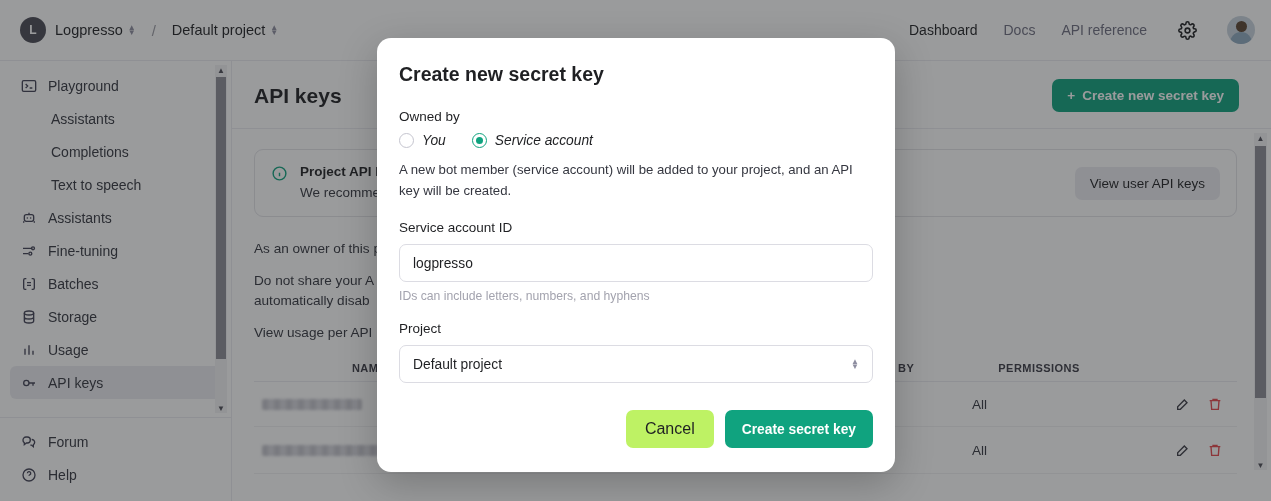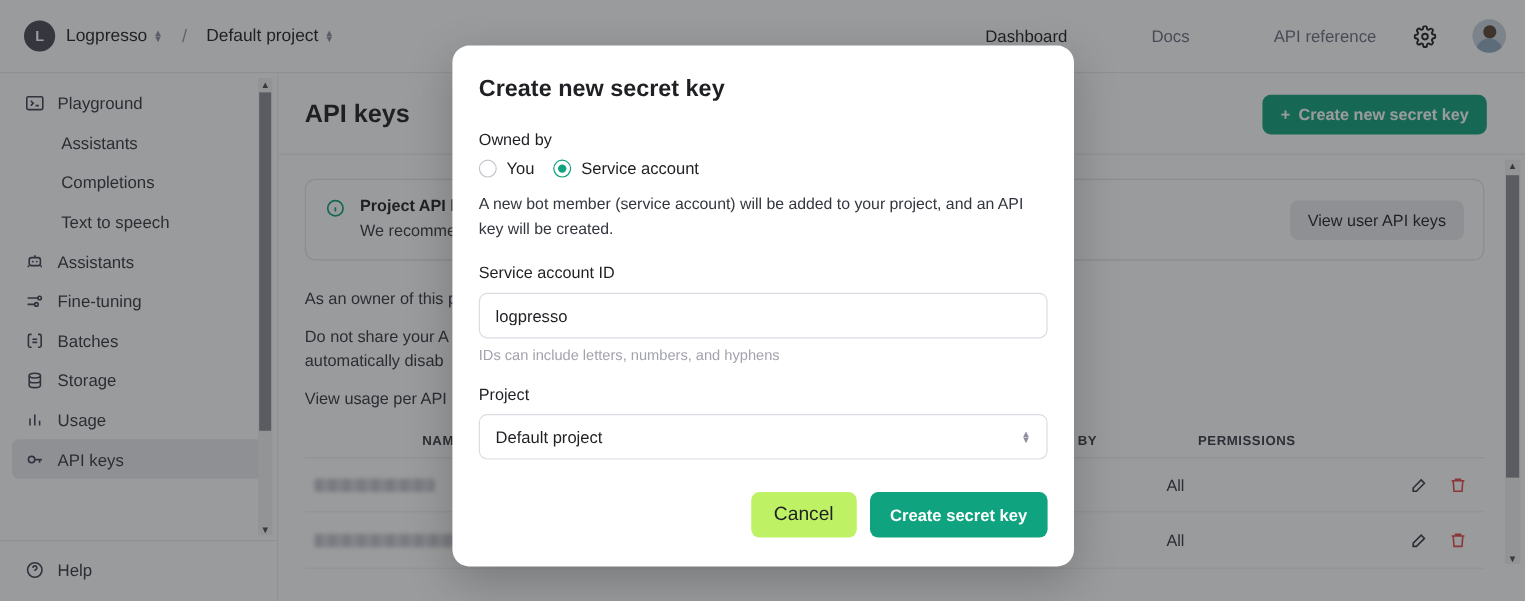--- a/index.html
+++ b/index.html
@@ -29,21 +29,21 @@
     font-size: 12px; font-weight: 600;
   }
   .crumb {
     display: flex; align-items: center; gap: 5px;
     font-size: 14.5px; color: #1f2023; font-weight: 400;
     cursor: pointer;
   }
   .crumb-sep { color: #9b9ba4; margin: 0 7px; font-size: 15px; }
   .chev-ud { display: inline-flex; flex-direction: column; line-height: 5px; color: #8e8ea0; font-size: 8px; }
   .topnav { margin-left: auto; display: flex; align-items: center; gap: 26px; }
-  .topnav a { font-size: 14px; text-decoration: none; color: #6e6e80; margin-left: 44px; }
+  .topnav a { font-size: 14px; text-decoration: none; color: #6e6e80; }
   .topnav a.active { color: #1f2023; font-weight: 500; }
   .gear-btn { width: 28px; height: 28px; display: flex; align-items: center; justify-content: center; cursor: pointer; }
   .avatar-btn {
     width: 28px; height: 28px; border-radius: 50%; overflow: hidden;
     background: #c9d4de; cursor: pointer; position: relative;
   }
   .avatar-btn .head { position:absolute; width:11px; height:11px; border-radius:50%; background:#5a4432; left:8.5px; top:5px; }
   .avatar-btn .body { position:absolute; width:22px; height:12px; border-radius:11px 11px 0 0; background:#8fa9bf; left:3px; bottom:0; }
 
   
@@ -126,21 +126,21 @@
   .scrim { position: absolute; inset: 0; background: rgba(32,33,36,0.45); z-index: 5; }
   .modal {
     position: absolute; z-index: 6;
     left: 377px; top: 38px; width: 518px;
     background: #fff; border-radius: 14px;
     box-shadow: 0 12px 38px rgba(0,0,0,0.22);
     padding: 25px 22px 24px;
   }
   .modal-title { font-size: 19.5px; font-weight: 700; color: #1f2023; margin-bottom: 23px; }
   .field-label { font-size: 13.5px; color: #1f2023; margin-bottom: 9px; }
-  .radios { display: flex; align-items: flex-start; gap: 0; margin-bottom: 11px; }
+  .radios { display: flex; align-items: flex-start; gap: 10px; margin-bottom: 11px; font-style: italic; }
   .radio { display: flex; align-items: center; gap: 8px; cursor: pointer; margin-right: 16px; }
   .radio .dot {
     width: 15px; height: 15px; border-radius: 50%;
     border: 1.4px solid #c5c5cf; background: #fff;
     display: flex; align-items: center; justify-content: center;
   }
   .radio.on .dot { border-color: #10a37f; }
   .radio.on .dot::after { content: ""; width: 7px; height: 7px; border-radius: 50%; background: #10a37f; }
   .radio span.lbl { font-size: 13.8px; color: #1f2023; }
   .hint { font-size: 13.2px; color: #353740; line-height: 21px; margin-bottom: 19px; }
@@ -297,20 +297,29 @@
       </div>
 
       <div class="sb-track">
         <div class="sb-arr" style="top:0">▲</div>
         <div class="sb-thumb" style="top:12px; height:282px;"></div>
         <div class="sb-arr" style="bottom:0">▼</div>
       </div>
     </div>
 
     <div class="side-bottom">
+      <div class="nav-item">
+        <span class="nav-ic">
+          <svg width="16" height="16" viewBox="0 0 24 24" fill="none" stroke="currentColor" stroke-width="2">
+            <path d="M14 9a4.5 4.5 0 0 1-4.5 4.5H8l-3 2.5v-2.9A4.5 4.5 0 0 1 3 9a4.5 4.5 0 0 1 4.5-4.5h2A4.5 4.5 0 0 1 14 9z"></path>
+            <path d="M16 8.2A4.3 4.3 0 0 1 20.5 12.5a4.3 4.3 0 0 1-2 3.6V19l-3-2.4h-1.5"></path>
+          </svg>
+        </span>
+        <span>Forum</span>
+      </div>
       <div class="nav-item">
         <span class="nav-ic">
           <svg width="16" height="16" viewBox="0 0 24 24" fill="none" stroke="currentColor" stroke-width="2">
             <circle cx="12" cy="12" r="9"></circle>
               <path d="M9.6 9.4a2.5 2.5 0 1 1 3.4 2.3c-.7.3-1 .9-1 1.6M12 17h.01"></path>
           </svg>
         </span>
         <span>Help</span>
       </div>
     </div>

